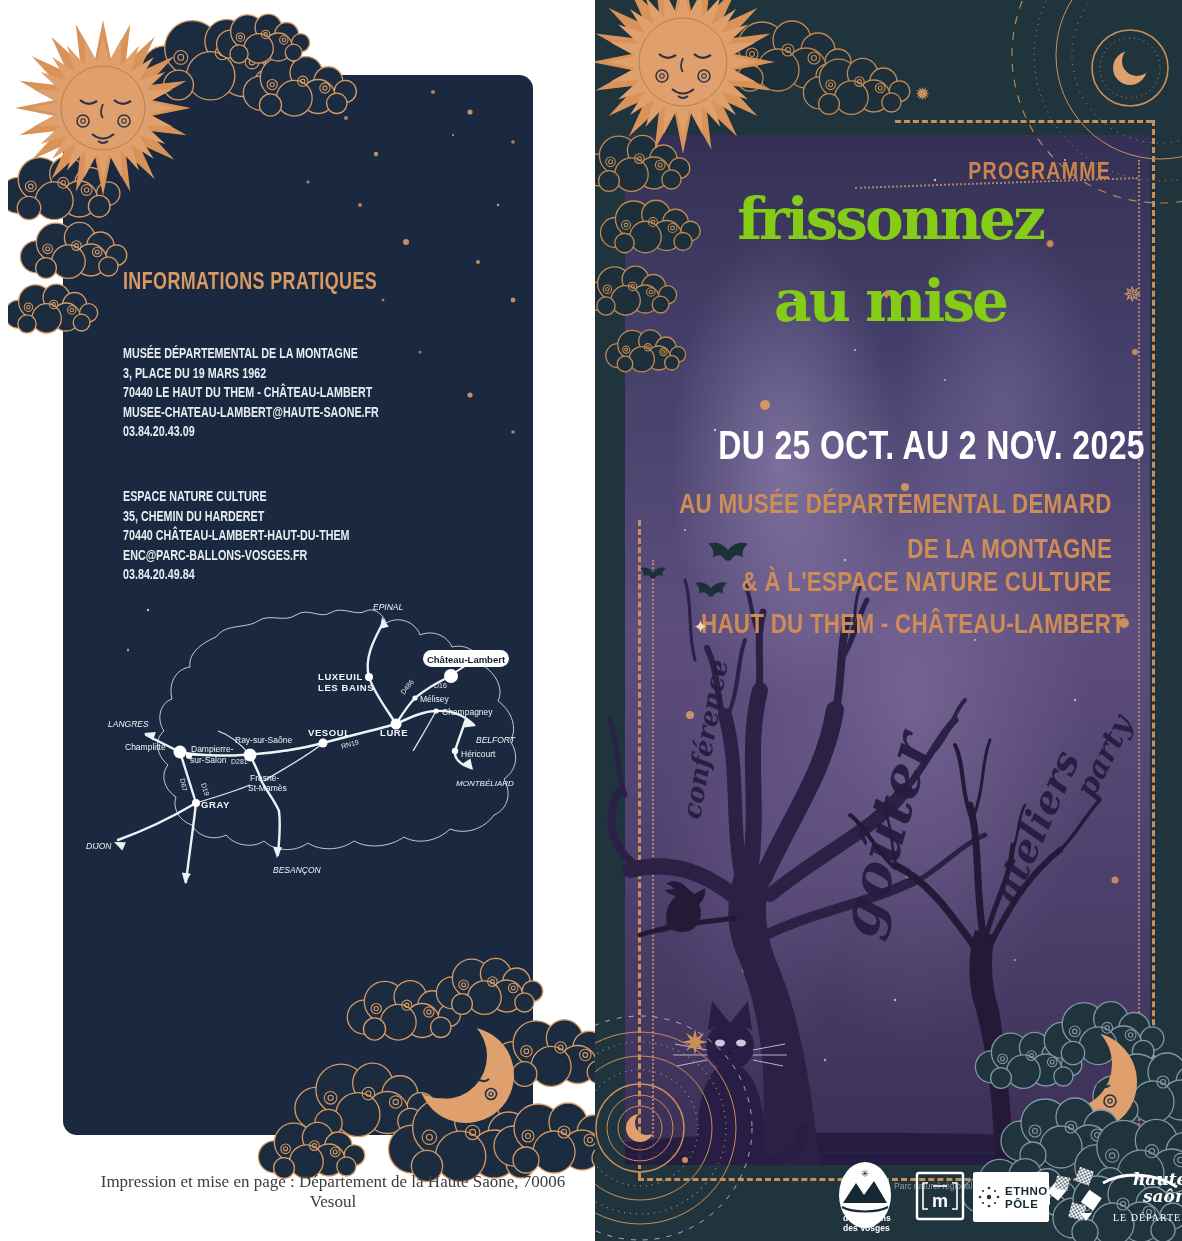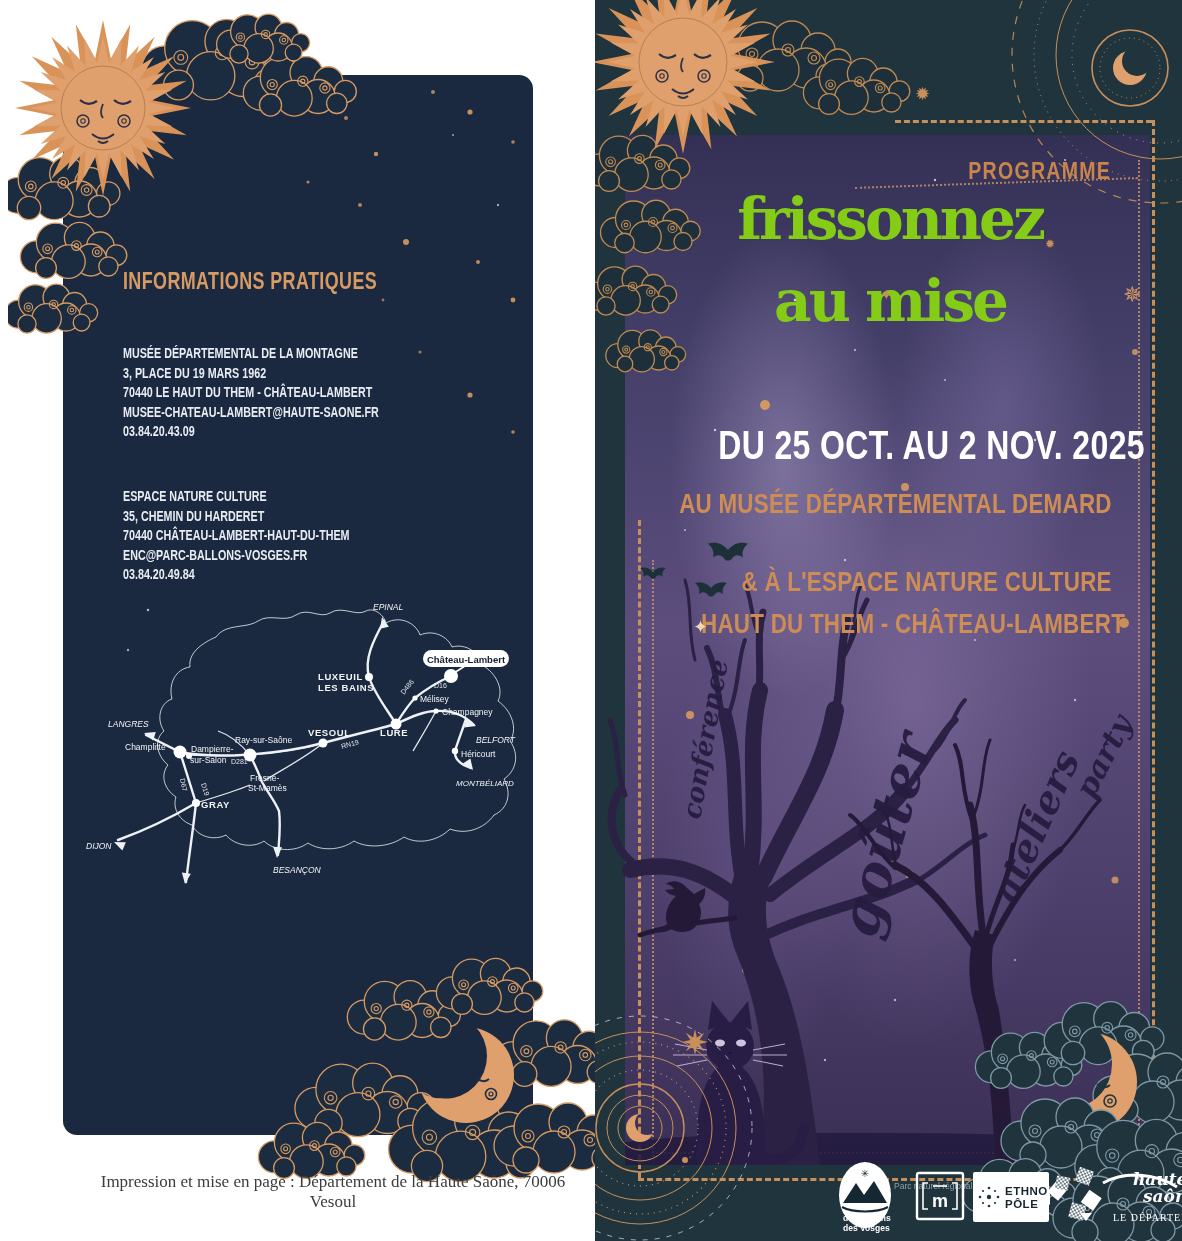--- a/index.html
+++ b/index.html
@@ -720,20 +720,21 @@
 
   <div class="abs big-title nosel" style="left:55px;top:178px;width:480px;">
     <div>frissonnez</div>
     <div>au mise</div>
   </div>
   <span class="abs glyph nosel" style="left:528px;top:282px;font-size:22px;">✵</span>
 
   <div class="abs nosel" style="left:63px;top:422px;width:464px;text-align:center;"><span class="dates">DU 25 OCT. AU 2 NOV. 2025</span></div>
 
   <div class="abs nosel" style="right:70px;top:488px;text-align:left;"><span class="venue">AU MUSÉE DÉPARTEMENTAL DEMARD</span></div>
+  <div class="abs nosel" style="right:70px;top:533px;text-align:right;"><span class="venue">DE LA MONTAGNE</span></div>
   <div class="abs nosel" style="right:70px;top:566px;text-align:center;"><span class="venue">&amp; À L'ESPACE NATURE CULTURE</span></div>
   <div class="abs nosel" style="right:57px;top:608px;text-align:left;"><span class="venue">HAUT DU THEM - CHÂTEAU-LAMBERT</span></div>
   <span class="abs nosel" style="left:98px;top:616px;font-size:18px;color:#f2d7b2;">✦</span>
   <div class="abs" style="left:524px;top:618px;width:10px;height:10px;border-radius:50%;background:#c98f58;"></div>
 
   <svg class="abs" style="left:0;top:0" width="587" height="420" viewBox="0 0 587 420">
     <g>
         <circle cx="143" cy="64" r="20" fill="#1c2f3a" stroke="#c08a52" stroke-width="1.3"></circle>
         <circle cx="167" cy="46" r="24" fill="#1c2f3a" stroke="#c08a52" stroke-width="1.3"></circle>
         <circle cx="197" cy="40" r="19" fill="#1c2f3a" stroke="#c08a52" stroke-width="1.3"></circle>

